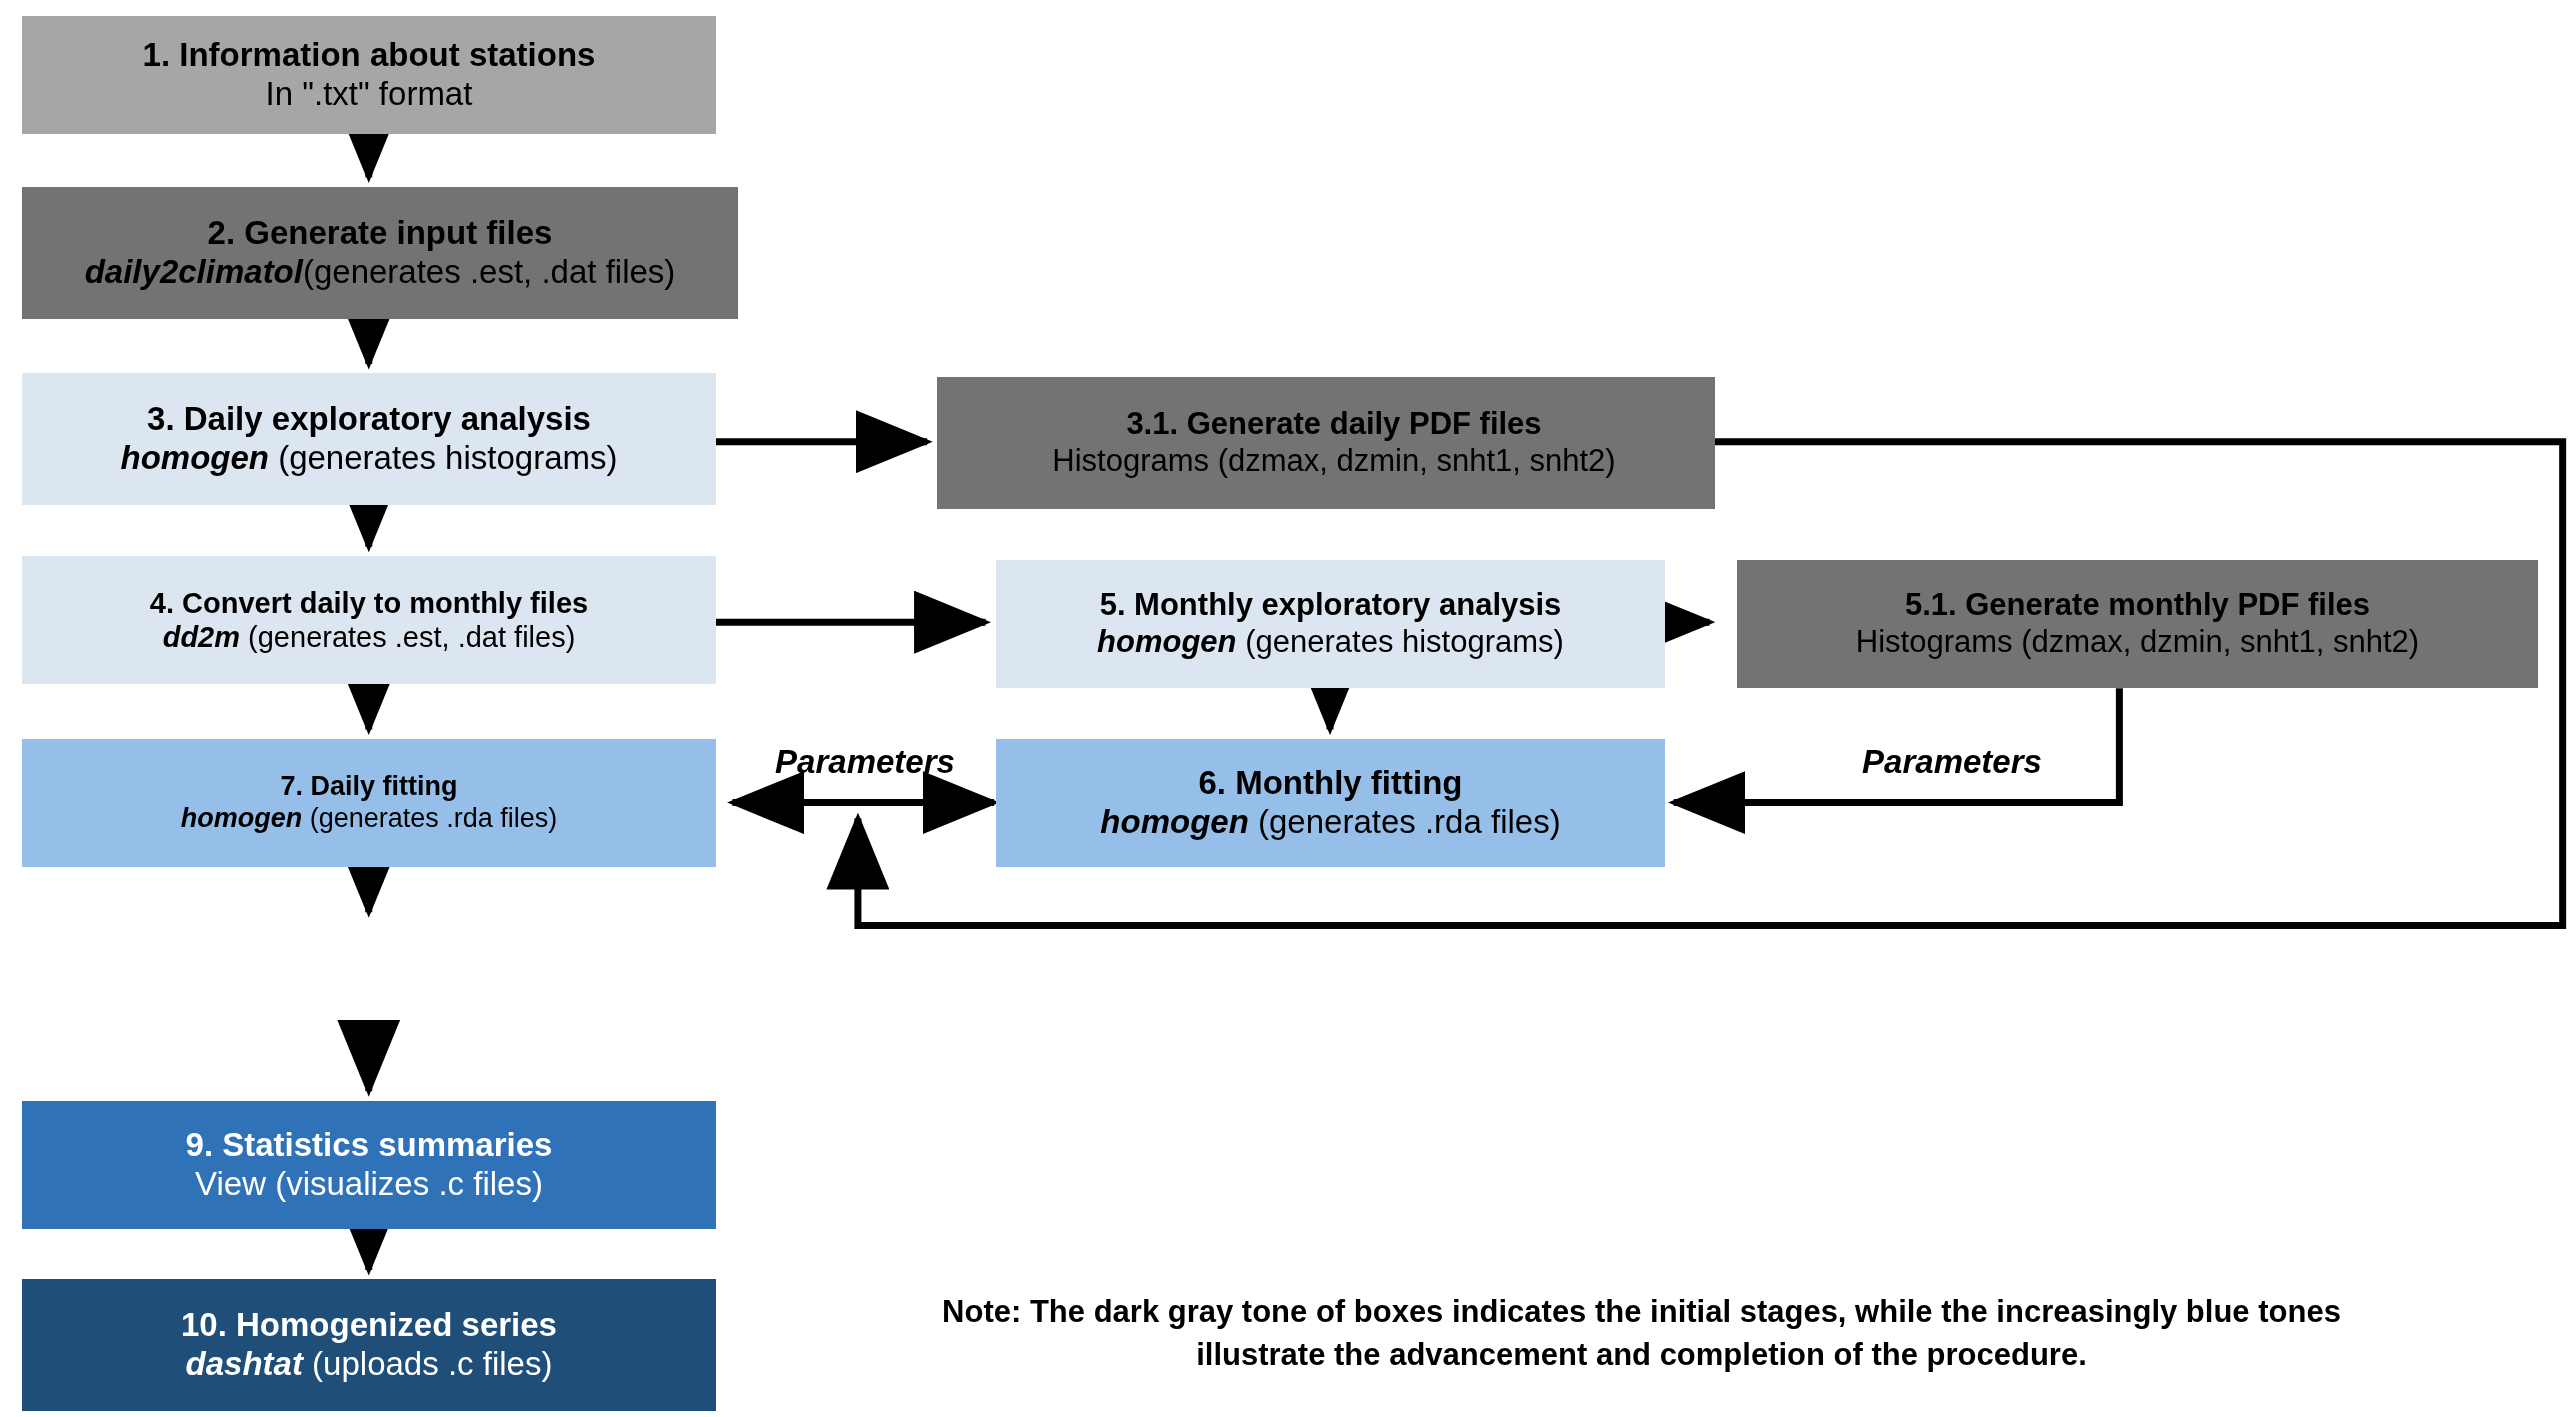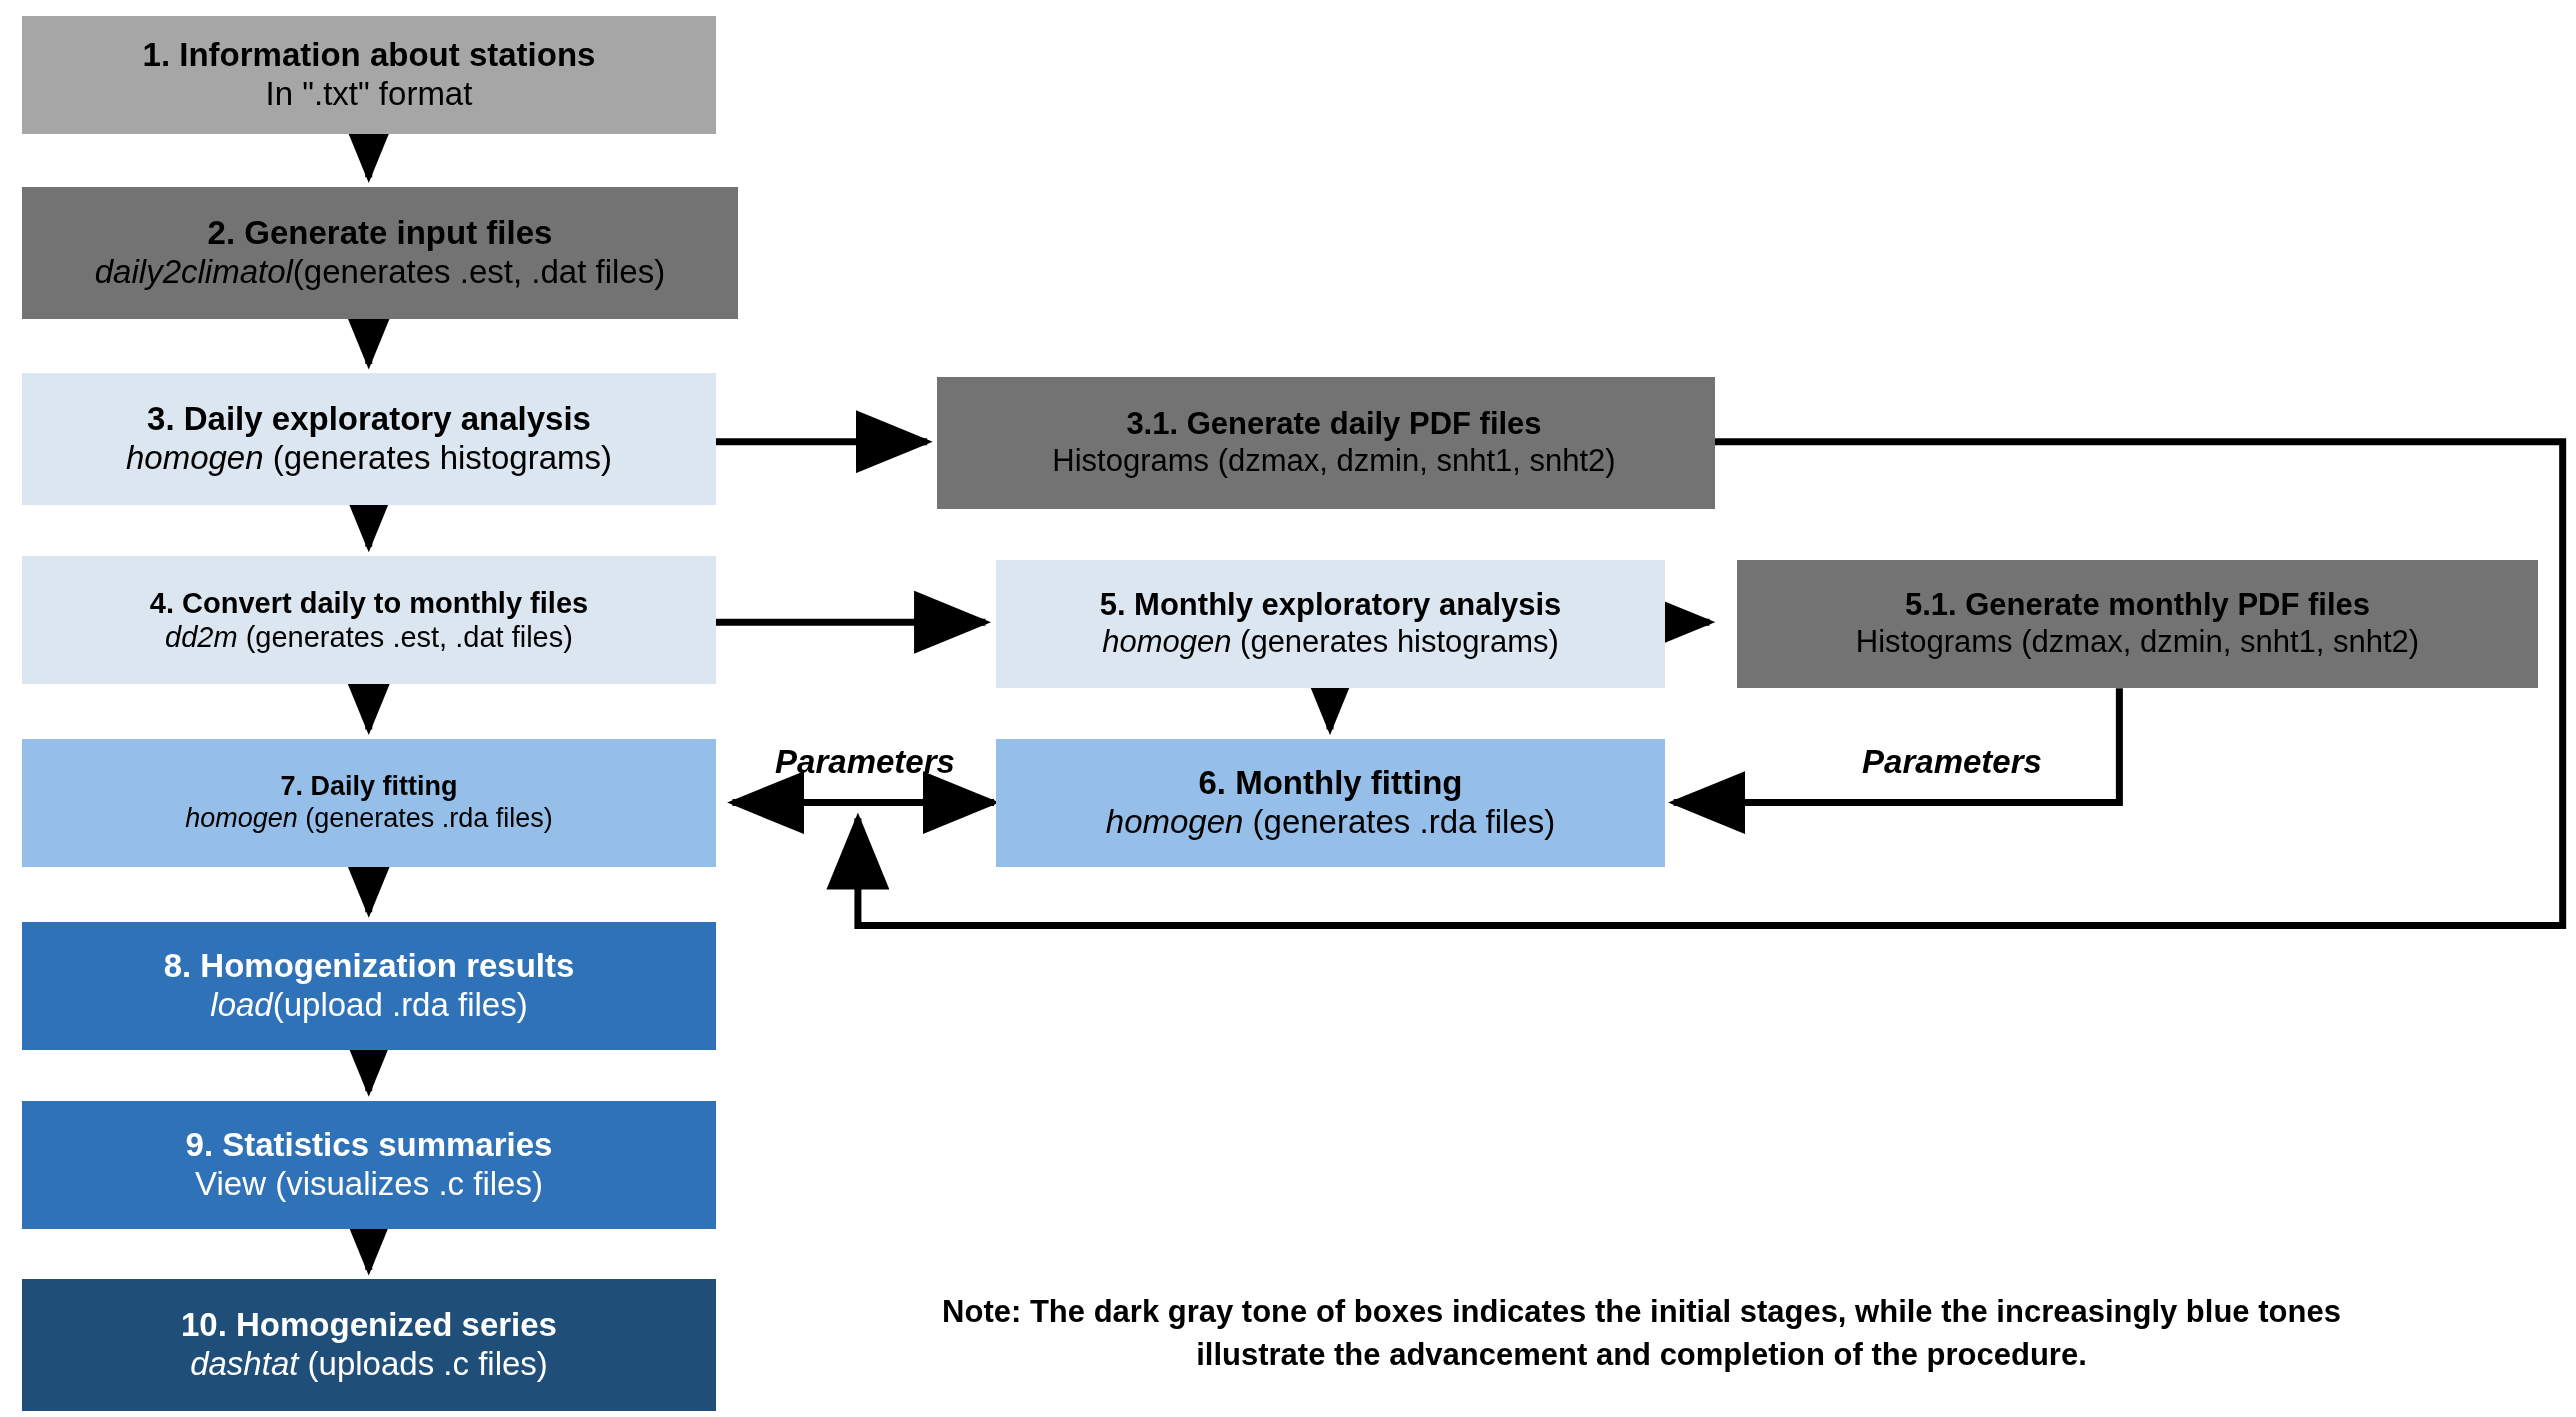--- a/index.html
+++ b/index.html
@@ -11,21 +11,21 @@
   #canvas{position:absolute;left:0;top:0;width:2576px;height:1417px;}
   svg.edges{position:absolute;left:0;top:0;width:2576px;height:1417px;pointer-events:none;}
 
   .box{
     position:absolute;box-sizing:border-box;
     display:flex;flex-direction:column;align-items:center;justify-content:center;
     text-align:center;line-height:1.18;
   }
   .box .l1{font-weight:bold;display:block;white-space:nowrap;}
   .box .l2{display:block;white-space:nowrap;}
-  .box .l2 .fn{font-style:italic;font-weight:normal;}
+  .box .l2 .fn{font-style:italic;font-weight:bold;}
 
   
   .t-gray   {background:#a6a6a6;color:#000000;}
   .t-lgray  {background:#737373;color:#000000;}
   .t-blue1  {background:#dce6f1;color:#000000;}
   .t-blue2  {background:#95bfe8;color:#000000;}
   .t-blue3  {background:#2f72b8;color:#ffffff;}
   .t-blue4  {background:#1f4e79;color:#ffffff;}
 
   .edge-label{
@@ -124,24 +124,20 @@
   <div class="box t-blue2" style="left:22px;top:739px;width:694px;height:128px;font-size:27px;">
     <span class="l1">7. Daily fitting</span>
     <span class="l2"><i class="fn">homogen</i><span> (generates .rda files)</span></span>
   </div>
 
   <div class="box t-blue2" style="left:996px;top:739px;width:669px;height:128px;font-size:33px;">
     <span class="l1">6. Monthly fitting</span>
     <span class="l2"><i class="fn">homogen</i><span> (generates .rda files)</span></span>
   </div>
 
-  <div class="box t-blue3" style="left:22px;top:922px;width:694px;height:128px;font-size:33px;">
-    <span class="l1">8. Homogenization results</span>
-    <span class="l2"><i class="fn">load</i><span>(upload .rda files)</span></span>
-  </div>
 
   <div class="box t-blue3" style="left:22px;top:1101px;width:694px;height:128px;font-size:33px;">
     <span class="l1">9. Statistics summaries</span>
     <span class="l2"><i class="fn"></i><span>View (visualizes .c files)</span></span>
   </div>
 
   <div class="box t-blue4" style="left:22px;top:1279px;width:694px;height:132px;font-size:33px;">
     <span class="l1">10. Homogenized series</span>
     <span class="l2"><i class="fn">dashtat</i><span> (uploads .c files)</span></span>
   </div>

